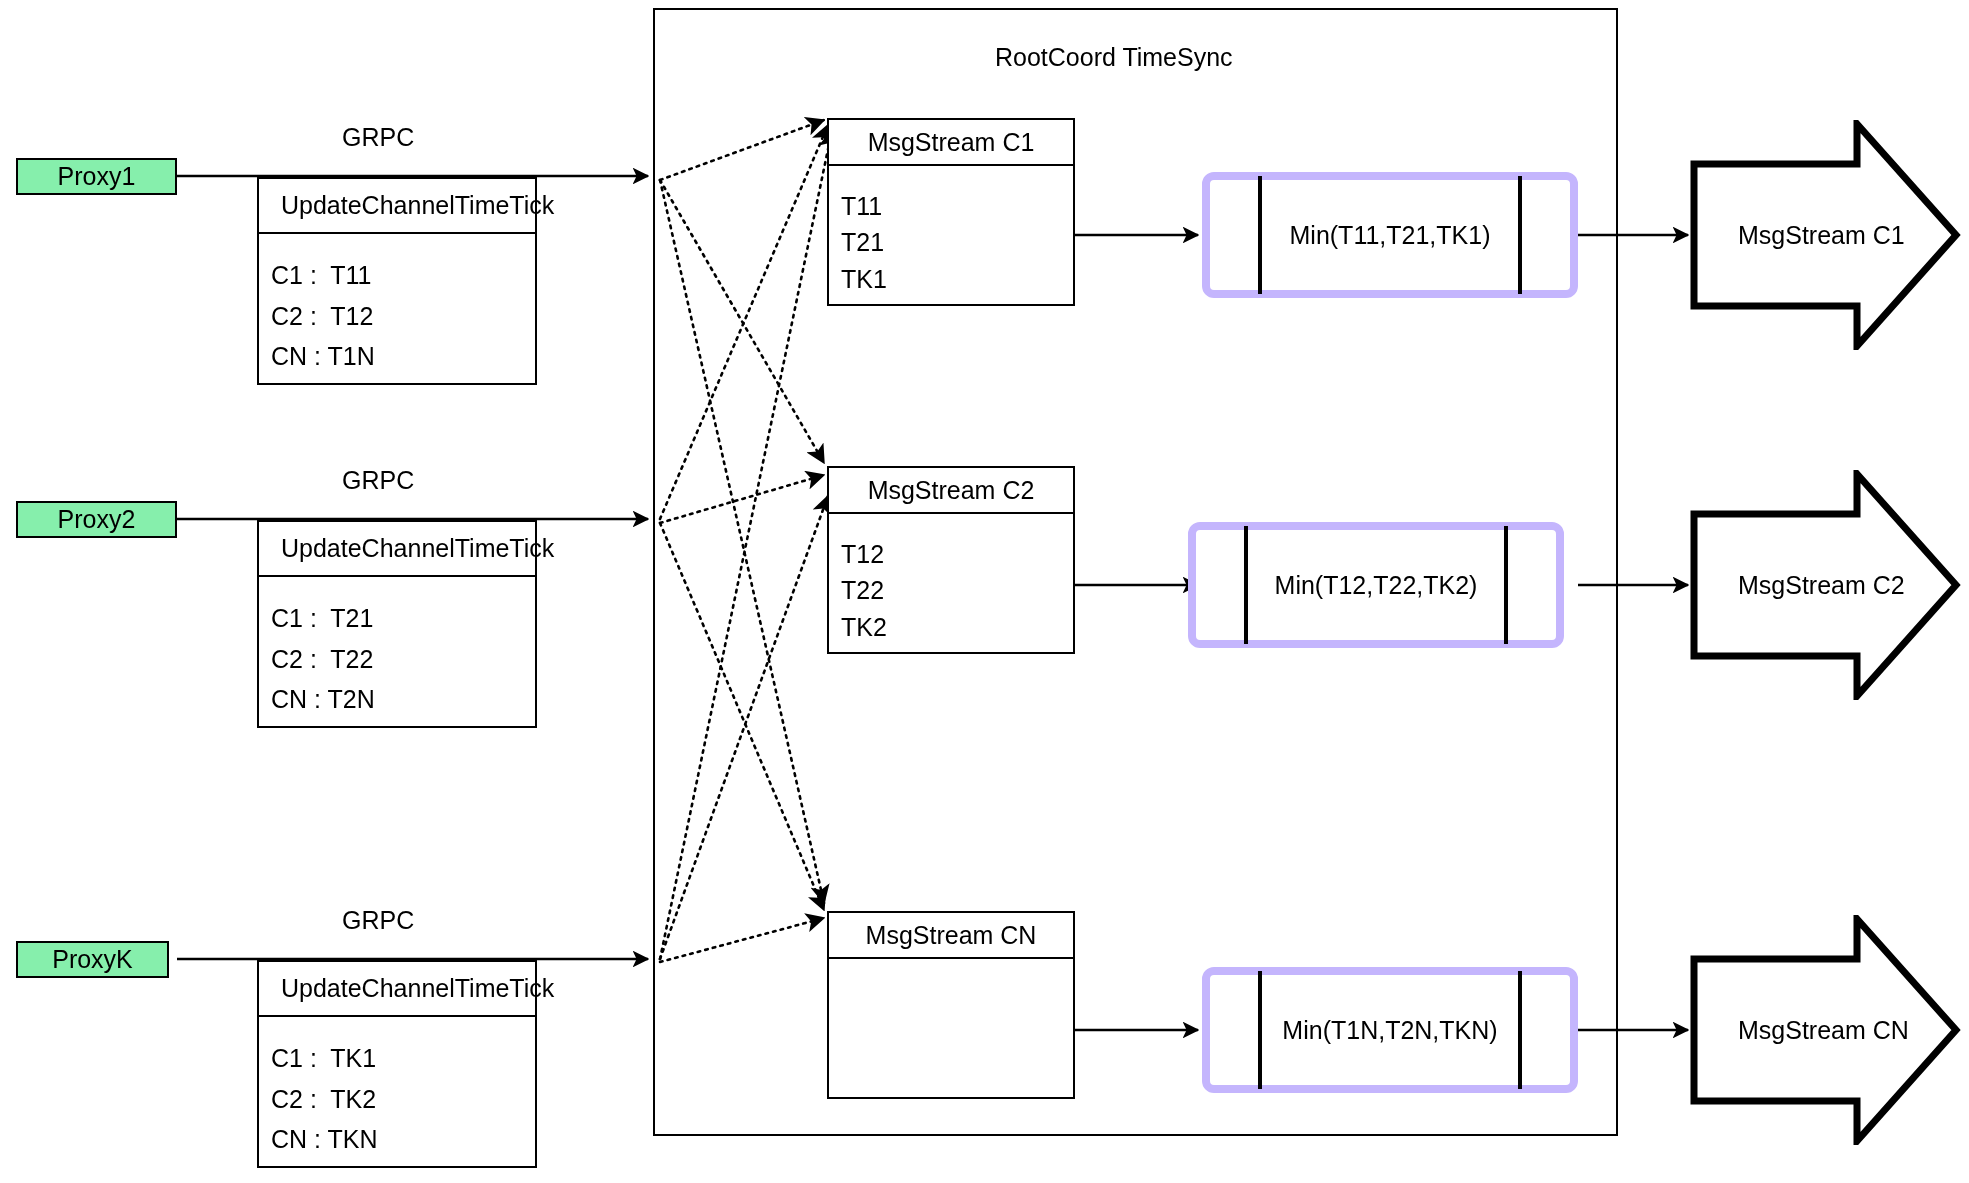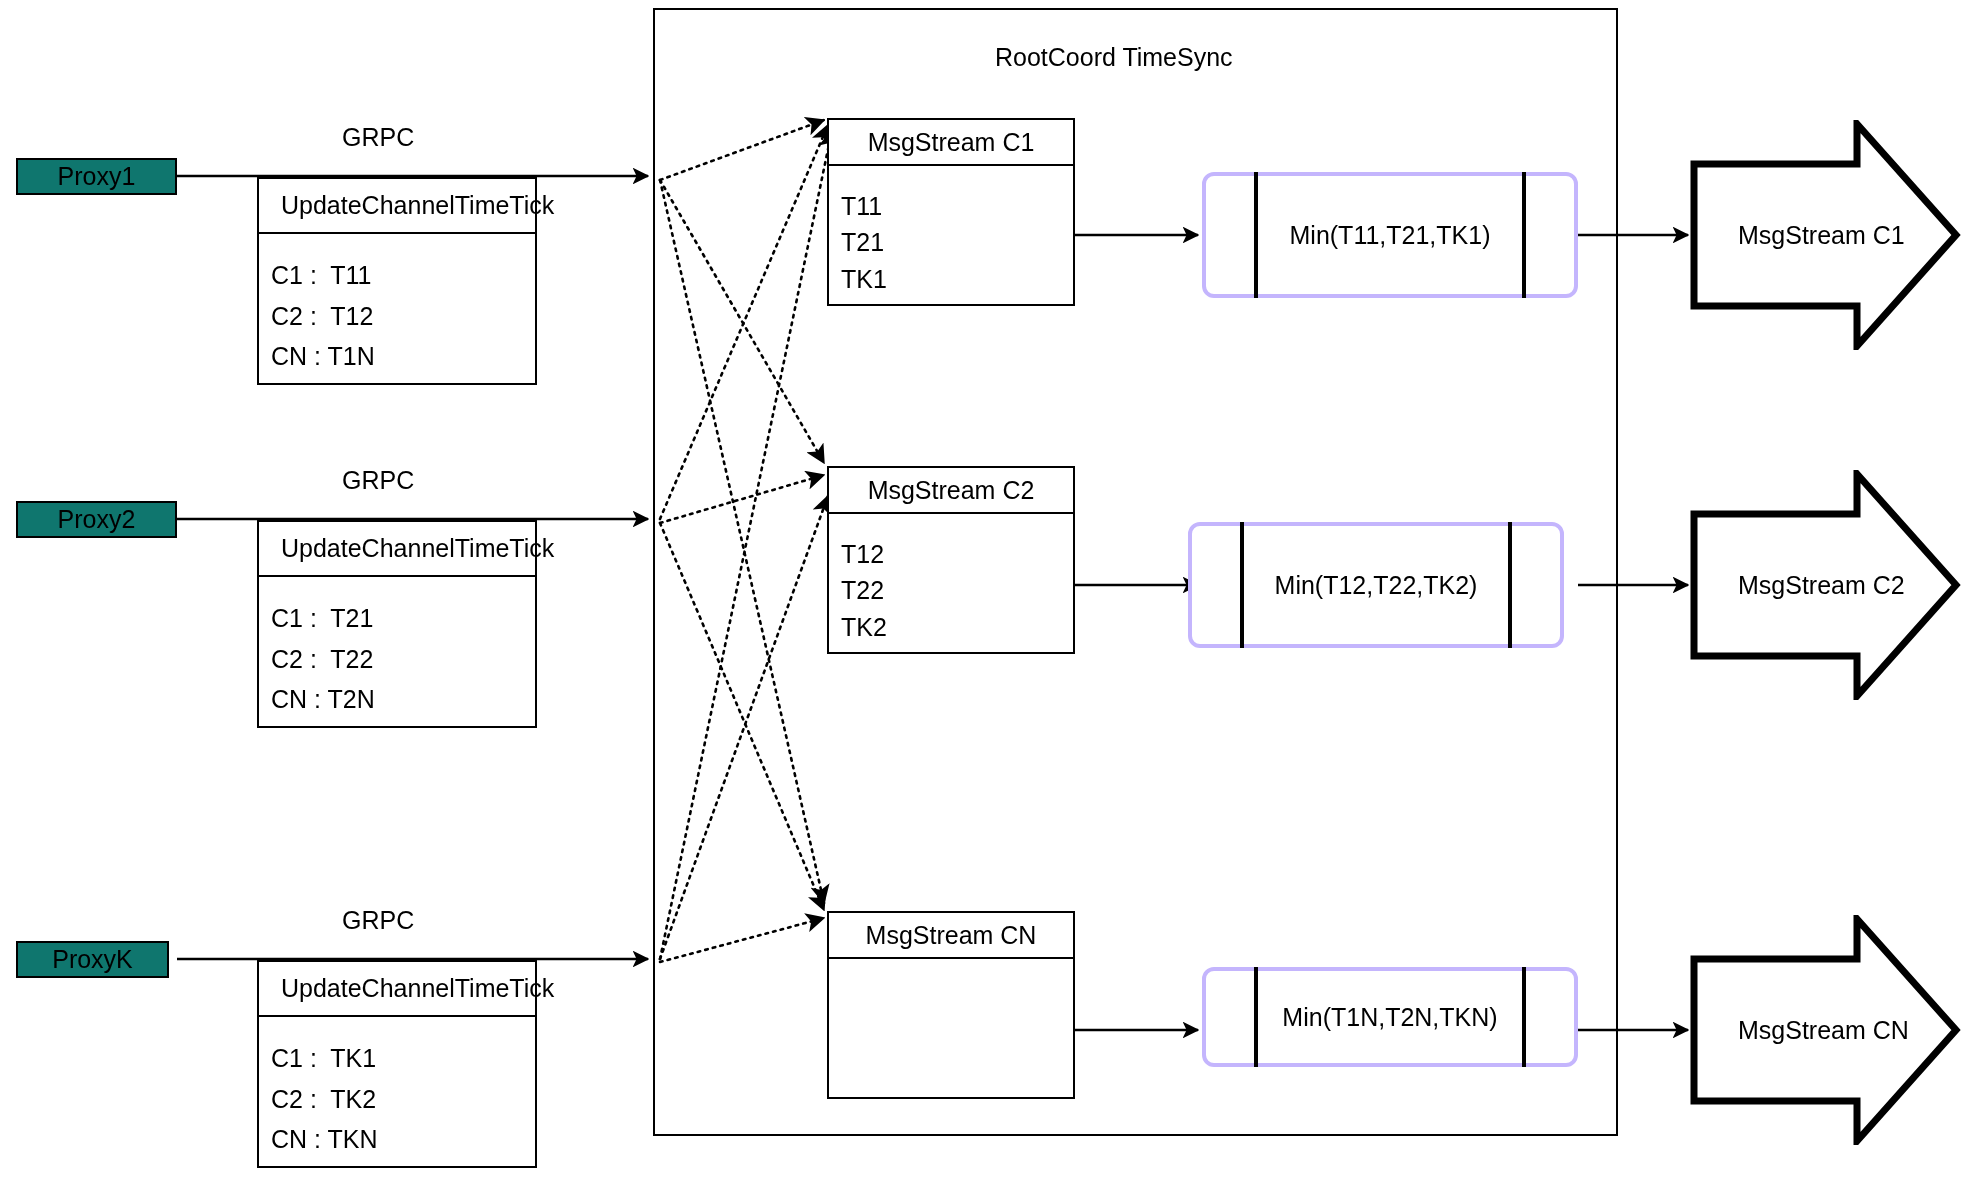--- a/index.html
+++ b/index.html
@@ -25,21 +25,21 @@
     top: 0;
     width: 1969px;
     height: 1183px;
     pointer-events: none;
   }
 
   
   .node {
     position: absolute;
     box-sizing: border-box;
-    background: #0f766e;
+    background: #86efac;
     border: 2px solid #000000;
   }
   .proxy-box {
     display: flex;
     align-items: center;
     justify-content: center;
     font-size: 25px;
     line-height: 1;
   }
   .tbl {
@@ -91,21 +91,21 @@
   .container-title {
     position: absolute;
     font-size: 25px;
     white-space: nowrap;
   }
 
   
   .proc {
     position: absolute;
     box-sizing: border-box;
-    border: 4px solid #c4b5fd;
+    border: 8px solid #c4b5fd;
     border-radius: 12px;
     background: #ffffff;
     display: flex;
     align-items: center;
     justify-content: center;
     font-size: 25px;
   }
   .proc::before,
   .proc::after {
     content: "";
@@ -263,21 +263,21 @@
   </div>
 
   <div class="proc" style="left:1202px; top:172px; width:376px; height:126px;">
     <span class="proc-label">Min(T11,T21,TK1)</span>
   </div>
 
   <div class="proc" style="left:1188px; top:522px; width:376px; height:126px;">
     <span class="proc-label">Min(T12,T22,TK2)</span>
   </div>
 
-  <div class="proc" style="left:1202px; top:967px; width:376px; height:100px;">
+  <div class="proc" style="left:1202px; top:967px; width:376px; height:126px;">
     <span class="proc-label">Min(T1N,T2N,TKN)</span>
   </div>
 
   <div class="block-arrow" style="left:1690px; top:120px; width:272px; height:230px;">
     <svg width="272" height="230" viewBox="0 0 272 230">
       <path d="M 4 44 L 167 44 L 167 4 L 266 115 L 167 226 L 167 186 L 4 186 Z" fill="#ffffff" stroke="#000000" stroke-width="7" stroke-linejoin="miter"></path>
     </svg>
     <span class="ba-label">MsgStream C1</span>
   </div>
 

